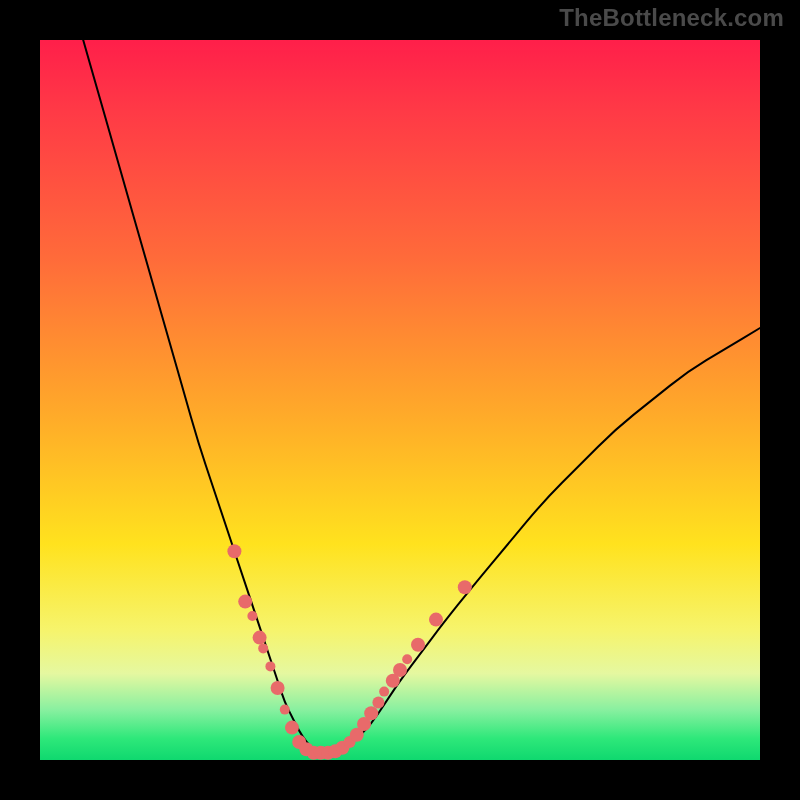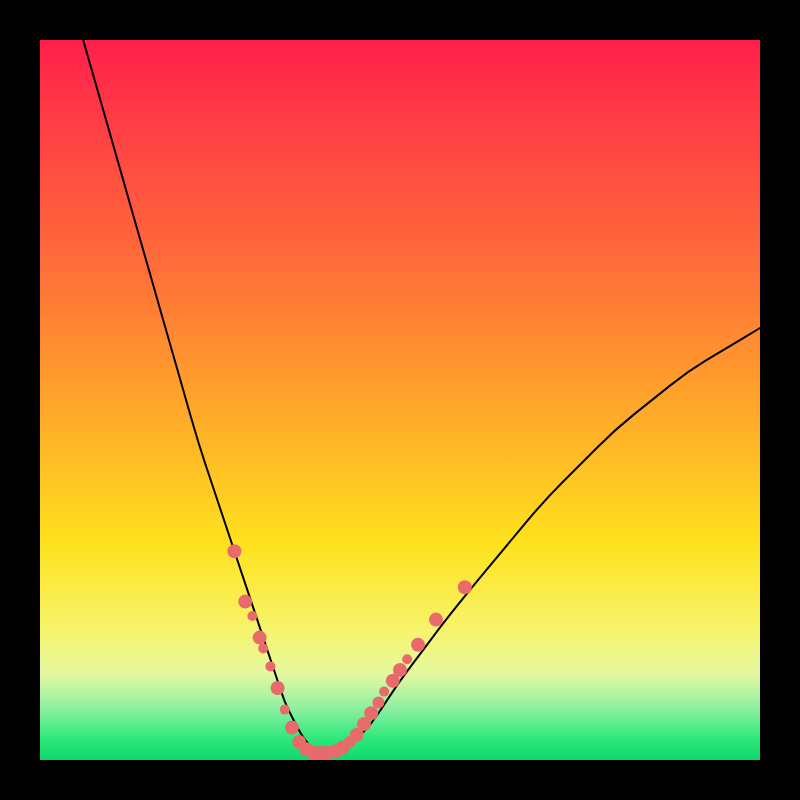--- a/index.html
+++ b/index.html
@@ -63,20 +63,21 @@
   }
   .marker {
     fill: #e86a6a;
     stroke: none;
   }
 </style>
 </head>
 <body>
 
 <div class="stage">
+  <div class="attribution">TheBottleneck.com</div>
 
   <div class="plot-area"></div>
 
   <svg class="overlay" viewBox="0 0 720 720" preserveAspectRatio="none">
     <path id="curve-path" class="curve-line" d="M 43.20 0.00 Q 43.20 0.00 50.40 25.20 Q 57.60 50.40 64.80 75.60 Q 72.00 100.80 79.20 126.00 Q 86.40 151.20 93.60 176.40 Q 100.80 201.60 108.00 226.80 Q 115.20 252.00 122.40 277.20 Q 129.60 302.40 136.80 327.60 Q 144.00 352.80 151.20 378.00 Q 158.40 403.20 165.60 424.80 Q 172.80 446.40 180.00 468.00 Q 187.20 489.60 194.40 511.20 Q 201.60 532.80 208.80 554.40 Q 216.00 576.00 223.20 597.60 Q 230.40 619.20 234.00 630.00 Q 237.60 640.80 241.20 651.60 Q 244.80 662.40 248.40 669.60 Q 252.00 676.80 255.60 684.00 Q 259.20 691.20 262.80 696.60 Q 266.40 702.00 270.00 705.60 Q 273.60 709.20 277.20 711.00 Q 280.80 712.80 284.40 712.80 Q 288.00 712.80 295.20 711.00 Q 302.40 709.20 309.60 703.80 Q 316.80 698.40 324.00 691.20 Q 331.20 684.00 338.40 673.20 Q 345.60 662.40 352.80 651.60 Q 360.00 640.80 370.80 626.40 Q 381.60 612.00 392.40 597.60 Q 403.20 583.20 417.60 565.20 Q 432.00 547.20 450.00 525.60 Q 468.00 504.00 486.00 482.40 Q 504.00 460.80 522.00 442.80 Q 540.00 424.80 558.00 406.80 Q 576.00 388.80 594.00 374.40 Q 612.00 360.00 630.00 345.60 Q 648.00 331.20 666.00 320.40 Q 684.00 309.60 702.00 298.80 L 720.00 288.00"></path>
     <g id="marker-group">
         <circle cx="194.40" cy="511.20" r="7" class="marker"></circle>
         <circle cx="205.20" cy="561.60" r="7" class="marker"></circle>
         <circle cx="212.40" cy="576.00" r="5" class="marker"></circle>
         <circle cx="219.60" cy="597.60" r="7" class="marker"></circle>

